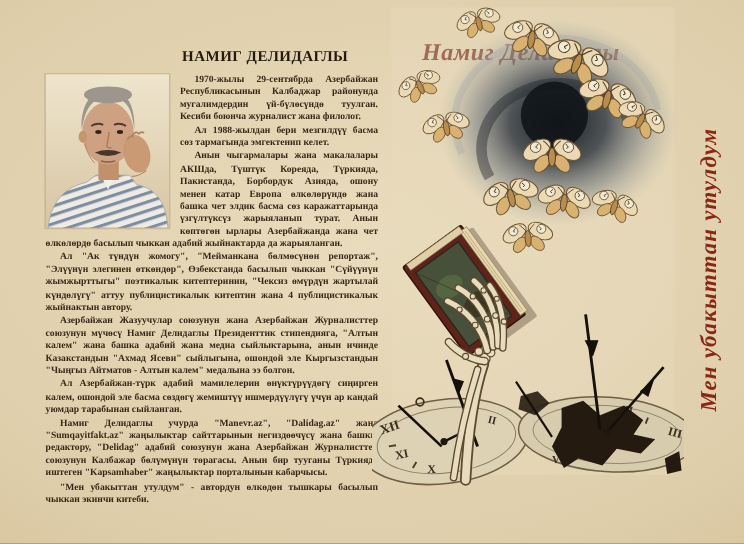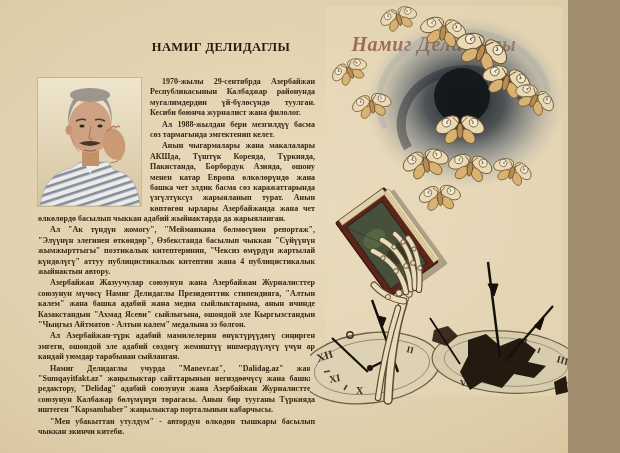--- a/index.html
+++ b/index.html
@@ -1,30 +1,30 @@
 <!DOCTYPE html>
 <html><head>
 <meta charset="utf-8">
 <style>
   html,body{margin:0;padding:0;background:#9f8d6d;}
   .spread{
-    position:relative;width:568px;height:453px;overflow:hidden;
+    position:relative;width:620px;height:453px;overflow:hidden;
     background:radial-gradient(ellipse 130% 115% at 50% 45%, #e9dcbd 0%, #decda9 52%, #cfba92 84%, #b7a076 100%);
     font-family:"Liberation Serif","DejaVu Serif",serif;
   }
   .page{position:absolute;top:0;height:453px;}
   .back{left:0;width:318px;}
   .front{left:310px;width:310px;}
 
   .back-title{
     margin:0;position:absolute;top:40px;left:126px;width:190px;
     text-align:center;font-size:12.5px;font-weight:bold;color:#261a0d;letter-spacing:.4px;
   }
   .bio{
-    position:absolute;left:38px;top:77px;width:277px;
+    position:absolute;left:38px;top:61px;width:277px;
     color:#38291715;color:#372818;font-size:8px;line-height:1.3;
     text-align:justify;font-weight:bold;
   }
   .bio p{margin:0 0 1px 0;text-indent:12px;}
   .photo{
     float:left;width:103px;height:128px;margin:1px 9px 3px 0;
     box-shadow:0 0 0 1px rgba(120,100,70,.25);
   }
   .photo svg{display:block;width:100%;height:100%;}
 
@@ -90,21 +90,21 @@
             <path d="M84,80 q-6,5 -12,5" stroke="#b2825f" stroke-width="1" fill="none"></path>
           </g>
           <path d="M33,58 q2,10 8,16" stroke="#b98a66" stroke-width="0.8" fill="none"></path>
         </svg>
       </span>
       <p>1970-жылы 29-сентябрда Азербайжан Республикасынын Калбаджар районунда мугалимдердин үй-бүлөсүндө туулган. Кесиби боюнча журналист жана филолог.</p>
       <p>Ал 1988-жылдан бери мезгилдүү басма сөз тармагында эмгектенип келет.</p>
       <p>Анын чыгармалары жана макалалары АКШда, Түштүк Кореяда, Түркияда, Пакистанда, Борбордук Азияда, ошону менен катар Европа өлкөлөрүндө жана башка чет элдик басма сөз каражаттарында үзгүлтүксүз жарыяланып турат. Анын көптөгөн ырлары Азербайжанда жана чет өлкөлөрдө басылып чыккан адабий жыйнактарда да жарыяланган.</p>
       <p>Ал "Ак түндүн жомогу", "Мейманкана бөлмөсүнөн репортаж", "Элүүнүн элегинен өткөндөр", Өзбекстанда басылып чыккан "Сүйүүнүн жымжырттыгы" поэтикалык китептеринин, "Чексиз өмүрдүн жартылай күндөлүгү" аттуу публицистикалык китептин жана 4 публицистикалык жыйнактын автору.</p>
       <p>Азербайжан Жазуучулар союзунун жана Азербайжан Журналисттер союзунун мүчөсү Намиг Делидаглы Президенттик стипендияга, "Алтын калем" жана башка адабий жана медиа сыйлыктарына, анын ичинде Казакстандын "Ахмад Ясеви" сыйлыгына, ошондой эле Кыргызстандын "Чыңгыз Айтматов - Алтын калем" медалына ээ болгон.</p>
-      <p>Ал Азербайжан-түрк адабий мамилелерин өнүктүрүүдөгү сиңирген эмгеги, ошондой эле адабий сөздөгү жемиштүү ишмердүүлүгү үчүн ар кандай уюмдар тарабынан сыйланган.</p>
+      <p>Ал Азербайжан-түрк адабий мамилелерин өнүктүрүүдөгү сиңирген калем, ошондой эле басма сөздөгү жемиштүү ишмердүүлүгү үчүн ар кандай уюмдар тарабынан сыйланган.</p>
       <p>Намиг Делидаглы учурда "Manevr.az", "Dalidag.az" жана "Sumqayitfakt.az" жаңылыктар сайттарынын негиздөөчүсү жана башкы редактору, "Delidag" адабий союзунун жана Азербайжан Журналисттер союзунун Калбажар бөлүмүнүн төрагасы. Анын бир тууганы Түркияда иштеген "Kapsamhaber" жаңылыктар порталынын кабарчысы.</p>
       <p>"Мен убакыттан утулдум" - автордун өлкөдөн тышкары басылып чыккан экинчи китеби.</p>
     </div>
   </section>
 
   <section class="page front">
     <h2 class="front-title">Намиг Делидаглы</h2>
 
     <svg class="artwork" viewBox="0 0 260 420">
       <defs>

